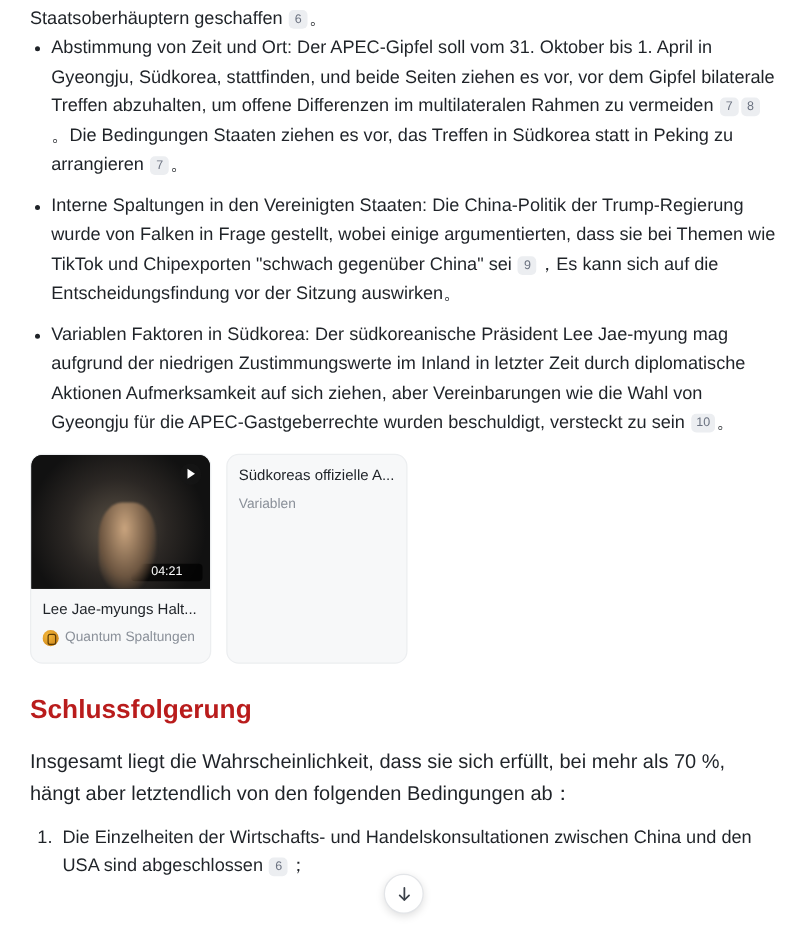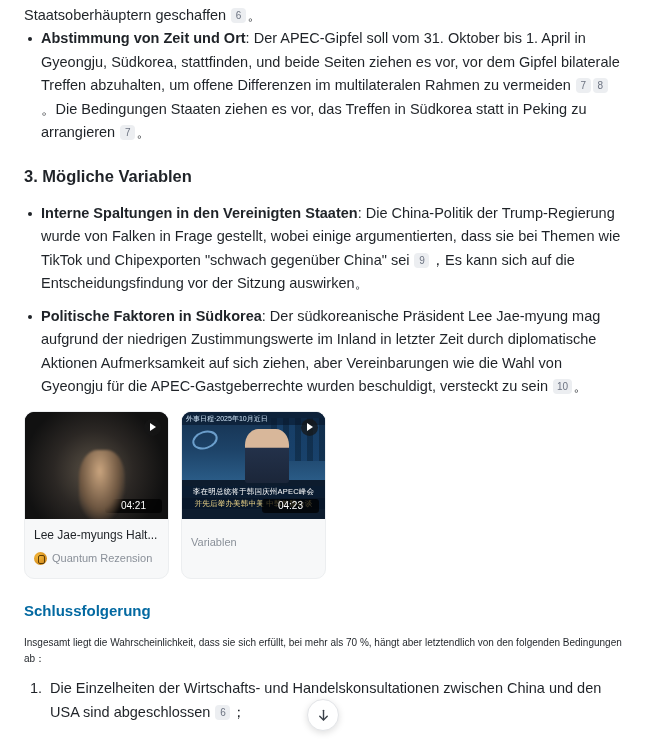--- a/index.html
+++ b/index.html
@@ -16,21 +16,21 @@
     position: relative;
     overflow: hidden;
   }
   .page {
     padding: 0 24px;
     width: 646px;
   }
   p, li, div { line-height: 1.62; }
 
   .para {
-    font-size: 10px;
+    font-size: 16px;
     color: #1f2328;
     margin: 0 0 10px 0;
   }
   .top-cut {
     margin: 0;
     padding-top: 4px;
     font-size: 14.5px;
   }
 
   ul.bullets {
@@ -47,40 +47,40 @@
   ul.bullets > li::before {
     content: "";
     position: absolute;
     left: 4px;
     top: 10px;
     width: 4px;
     height: 4px;
     border-radius: 50%;
     background: #1f2328;
   }
-  .lead { font-weight: bold; margin-top: 16px; }
+  .lead { font-weight: normal; margin-top: 16px; }
 
   ol.numlist {
     margin: 0;
     padding-left: 22px;
     font-size: 14.5px;
   }
   ol.numlist > li { margin-bottom: 8px; padding-left: 4px; }
 
   h3.section {
     font-size: 16.5px;
     font-weight: bold;
     margin: 18px 0 12px 0;
     color: #1f2328;
   }
   h3.conclusion {
-    font-size: 15px;
+    font-size: 21px;
     font-weight: bold;
     margin: 20px 0 12px 0;
-    color: #0369a1;
+    color: #b91c1c;
   }
 
   .cite {
     display: inline-block;
     font-size: 10px;
     line-height: 15px;
     min-width: 15px;
     height: 15px;
     padding: 0 4px;
     text-align: center;
@@ -268,62 +268,51 @@
   </p>
 
   <ul class="bullets">
     <li>
       <span class="lead">Abstimmung von Zeit und Ort</span><span>: </span><span>Der APEC-Gipfel soll vom 31. Oktober bis 1. April in Gyeongju, Südkorea, stattfinden, und beide Seiten ziehen es vor, vor dem Gipfel bilaterale Treffen abzuhalten, um offene Differenzen im multilateralen Rahmen zu vermeiden</span>
       <span class="cite">7</span><span class="cite">8</span><span>。Die Bedingungen Staaten ziehen es vor, das Treffen in Südkorea statt in Peking zu arrangieren</span>
       <span class="cite">7</span><span>。</span>
     </li>
   </ul>
 
-  <h3 class="section">3. Mögliche Variablen</h3>
 
   <ul class="bullets">
     <li>
       <span class="lead">Interne Spaltungen in den Vereinigten Staaten</span><span>: </span><span>Die China-Politik der Trump-Regierung wurde von Falken in Frage gestellt, wobei einige argumentierten, dass sie bei Themen wie TikTok und Chipexporten "schwach gegenüber China" sei</span>
       <span class="cite">9</span><span>，Es kann sich auf die Entscheidungsfindung vor der Sitzung auswirken。</span>
     </li>
     <li>
-      <span class="lead">Politische Faktoren in Südkorea</span><span>: </span><span>Der südkoreanische Präsident Lee Jae-myung mag aufgrund der niedrigen Zustimmungswerte im Inland in letzter Zeit durch diplomatische Aktionen Aufmerksamkeit auf sich ziehen, aber Vereinbarungen wie die Wahl von Gyeongju für die APEC-Gastgeberrechte wurden beschuldigt, versteckt zu sein</span>
+      <span class="lead">Variablen Faktoren in Südkorea</span><span>: </span><span>Der südkoreanische Präsident Lee Jae-myung mag aufgrund der niedrigen Zustimmungswerte im Inland in letzter Zeit durch diplomatische Aktionen Aufmerksamkeit auf sich ziehen, aber Vereinbarungen wie die Wahl von Gyeongju für die APEC-Gastgeberrechte wurden beschuldigt, versteckt zu sein</span>
       <span class="cite">10</span><span>。</span>
     </li>
   </ul>
 
   <div class="cards">
 
     <div class="card">
       <div class="thumb thumb-a">
         <div class="play"></div>
         <div class="dur">04:21</div>
       </div>
       <div class="card-body">
         <div class="card-title">Lee Jae-myungs Halt...</div>
         <div class="card-src">
           <span class="src-dot"></span>
-          <span class="src-name">Quantum Rezension</span>
+          <span class="src-name">Quantum Spaltungen</span>
         </div>
       </div>
     </div>
 
     <div class="card">
-      <div class="thumb thumb-b">
-        <div class="tb-sky"></div>
-        <div class="tb-flagwall"></div>
-        <div class="tb-swirl"></div>
-        <div class="tb-person"></div>
-        <div class="tb-topband">外事日程·2025年10月近日</div>
-        <div class="tb-band1">李在明总统将于韩国庆州APEC峰会</div>
-        <div class="tb-band2">并先后举办美韩中美 中韩首脑会谈</div>
-        <div class="play"></div>
-        <div class="dur">04:23</div>
-      </div>
       <div class="card-body">
+        <div class="card-title">Südkoreas offizielle A...</div>
         <div class="card-src">
           <span class="src-name">Variablen</span>
         </div>
       </div>
     </div>
 
   </div>
 
   <h3 class="conclusion">Schlussfolgerung</h3>
 

